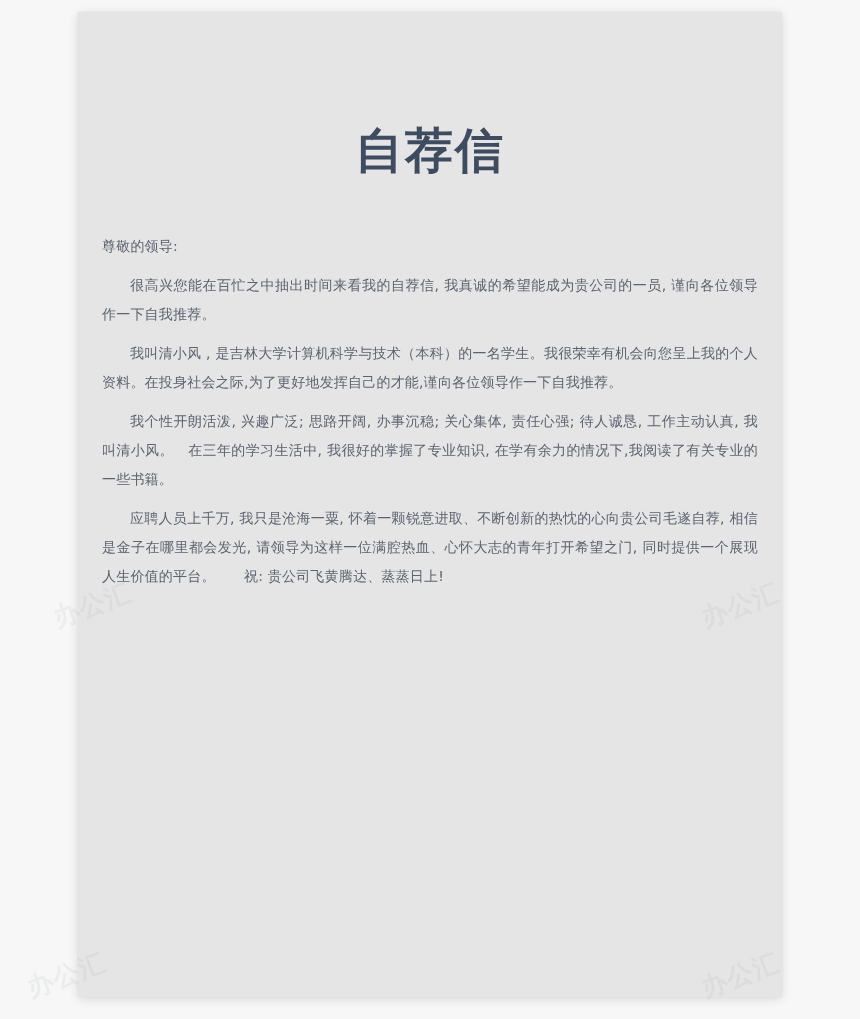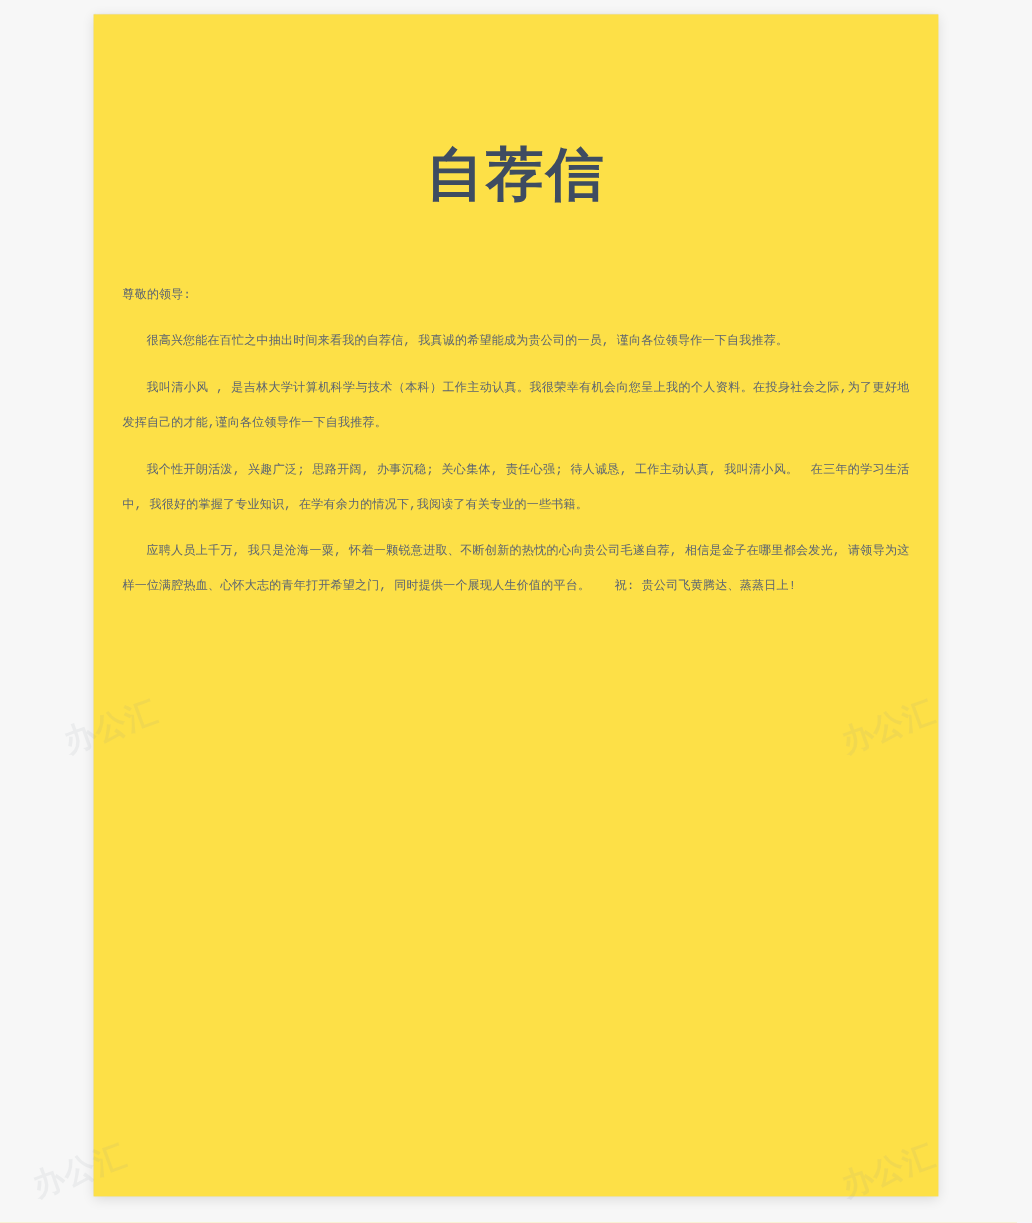--- a/index.html
+++ b/index.html
@@ -40,25 +40,24 @@
   .wm-c { left: 26px;  top: 958px; }
   .wm-d { left: 700px; top: 958px; }
 
   
   .page {
     position: absolute;
     left: 78px;
     top: 12px;
     width: 704px;
     height: 985px;
-    background: #fde047;
+    background: #e5e5e5;
     box-shadow: 0 2px 10px rgba(0,0,0,0.12), 0 0 1px rgba(0,0,0,0.10);
     z-index: 2;
     overflow: hidden;
-    font-family: Liberation Mono, monospace;
   }
 
   .page-inner {
     position: relative;
     width: 100%;
     height: 100%;
   }
 
   
   .doc-title {
@@ -71,21 +70,21 @@
     color: #3e4c61;
     letter-spacing: 2px;
   }
 
   
   .doc-body {
     padding: 52px 24px 0 24px;
   }
   .doc-body p {
     margin: 0 0 10px 0;
-    font-size: 10px;
+    font-size: 14px;
     line-height: 29px;
     color: #5b6472;
     text-align: justify;
     text-justify: inter-ideograph;
     letter-spacing: 0.2px;
   }
   .indent {
     text-indent: 2em;
   }
   .no-indent {
@@ -112,21 +111,21 @@
 
     <h1 class="doc-title">自荐信</h1>
 
     <div class="doc-body">
 
       <p class="no-indent salutation">尊敬的领导:</p>
 
 
       <p class="indent">很高兴您能在百忙之中抽出时间来看我的自荐信, 我真诚的希望能成为贵公司的一员, 谨向各位领导作一下自我推荐。</p>
 
-      <p class="indent">我叫清小风 , 是吉林大学计算机科学与技术（本科）工作主动认真。我很荣幸有机会向您呈上我的个人资料。在投身社会之际,为了更好地发挥自己的才能,谨向各位领导作一下自我推荐。</p>
+      <p class="indent">我叫清小风 , 是吉林大学计算机科学与技术（本科）的一名学生。我很荣幸有机会向您呈上我的个人资料。在投身社会之际,为了更好地发挥自己的才能,谨向各位领导作一下自我推荐。</p>
 
 
       <p class="indent">我个性开朗活泼, 兴趣广泛; 思路开阔, 办事沉稳; 关心集体, 责任心强; 待人诚恳, 工作主动认真, 我叫清小风。　在三年的学习生活中, 我很好的掌握了专业知识, 在学有余力的情况下,我阅读了有关专业的一些书籍。</p>
 
       <p class="indent">应聘人员上千万, 我只是沧海一粟, 怀着一颗锐意进取、不断创新的热忱的心向贵公司毛遂自荐, 相信是金子在哪里都会发光, 请领导为这样一位满腔热血、心怀大志的青年打开希望之门, 同时提供一个展现人生价值的平台。　　祝: 贵公司飞黄腾达、蒸蒸日上!</p>
 
 
 
     </div>
   </div>

